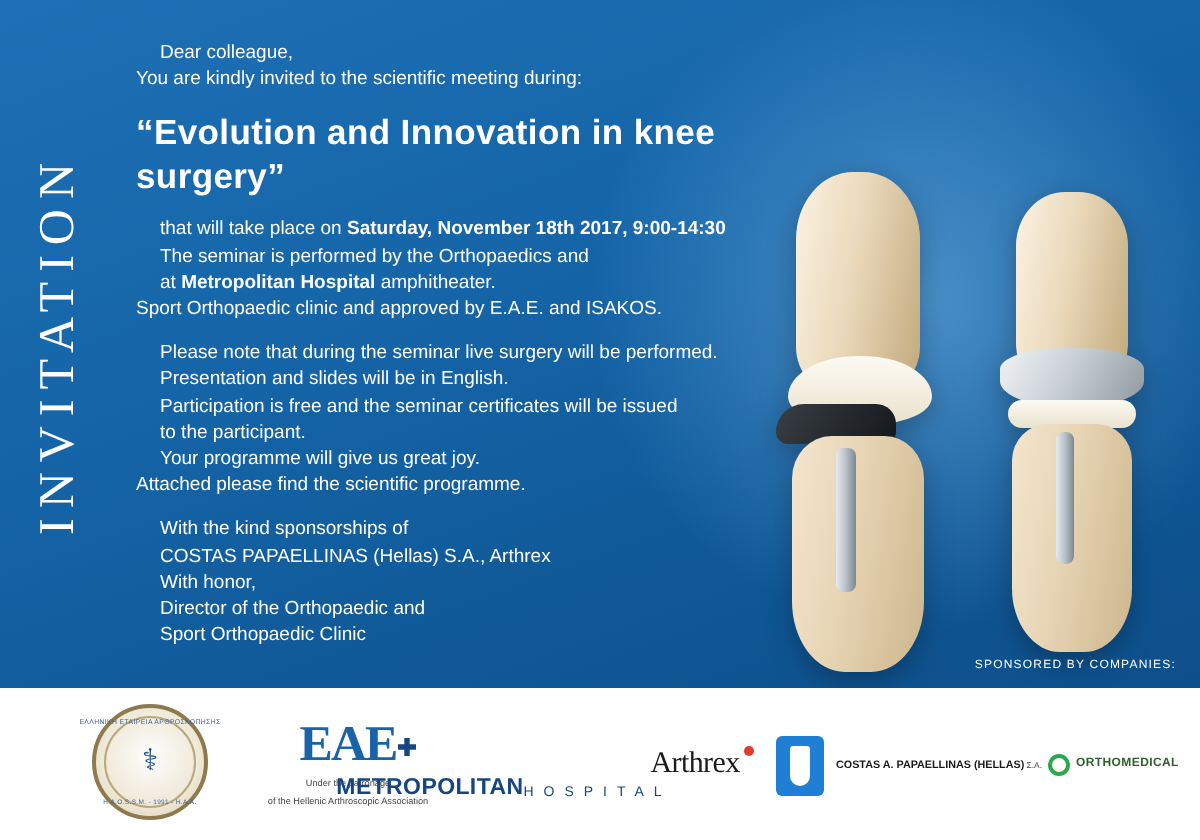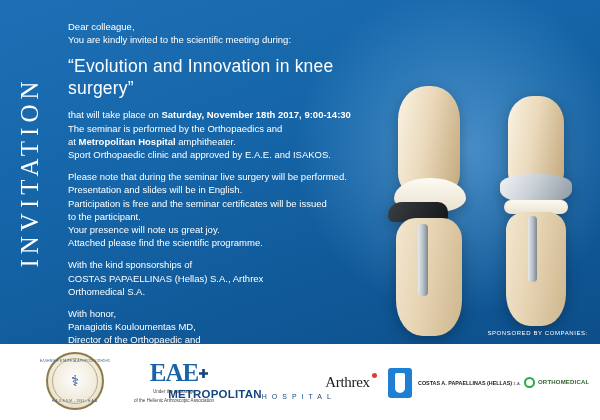--- a/index.html
+++ b/index.html
@@ -56,27 +56,28 @@
     width: 330px;
     color: #ffffff;
     font-size: 9.5px;
     line-height: 13.2px;
   }
   .body-text p {
     margin: 0 0 9px 0;
   }
   .body-text .tight {
     margin-bottom: 0;
+    margin-left: 12px;
   }
   .body-text b {
     font-weight: bold;
   }
   .title {
     font-size: 17.5px;
-    font-weight: normal;
+    font-weight: bold;
     line-height: 22px;
     margin: 6px 0 9px 0;
     letter-spacing: 0.2px;
   }
   
   .knee-art {
     position: absolute;
     right: 4px;
     top: 86px;
     width: 240px;
@@ -350,29 +351,27 @@
     <p class="tight">The seminar is performed by the Orthopaedics and</p>
     <p class="tight">
       <span>at </span><b>Metropolitan Hospital</b><span> amphitheater.</span>
     </p>
     <p>Sport Orthopaedic clinic and  approved by E.A.E. and ISAKOS.</p>
 
     <p class="tight">Please note that during the seminar live surgery will be performed.</p>
     <p class="tight">Presentation and slides will be in English.</p>
     <p class="tight">Participation is free and the seminar certificates will be issued</p>
     <p class="tight">to the participant.</p>
-    <p class="tight">Your presence will note us great joy.</p>
+    <p class="tight">Your programme will give us great joy.</p>
     <p>Attached please find the scientific programme.</p>
 
     <p class="tight">With the kind sponsorships of</p>
     <p class="tight">COSTAS PAPAELLINAS (Hellas) S.A.,  Arthrex</p>
-    <p>Orthomedical S.A.</p>
 
     <p class="tight">With honor,</p>
-    <p class="tight">Panagiotis Kouloumentas MD,</p>
     <p class="tight">Director of the Orthopaedic and</p>
     <p class="tight">Sport Orthopaedic Clinic</p>
   </div>
 
   <div class="knee-art">
 
     <div class="knee" style="left:14px; top:0; width:120px; height:250px;">
       <div class="bone shade" style="left:28px; top:0; width:62px; height:112px; border-radius:46% 46% 38% 38% / 30% 30% 22% 22%;"></div>
       <div class="cartilage" style="left:24px; top:92px; width:72px; height:34px; border-radius:48% 48% 40% 40% / 60% 60% 40% 40%;"></div>
       <div class="implant-dark" style="left:18px; top:116px; width:60px; height:20px; border-radius:14px 10px 6px 6px;"></div>

